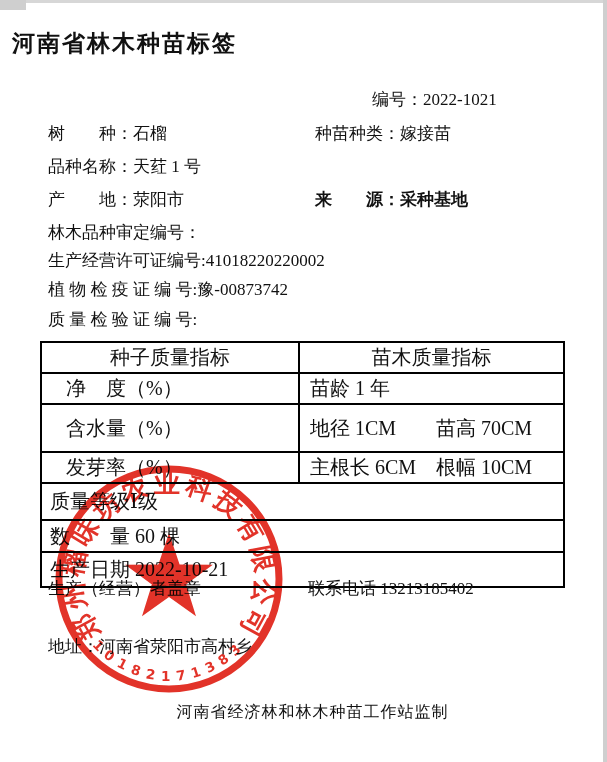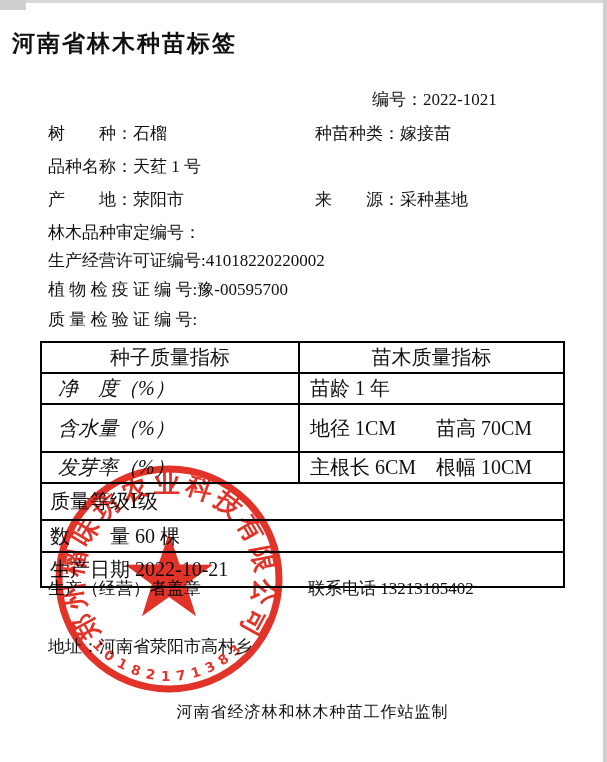--- a/index.html
+++ b/index.html
@@ -26,21 +26,21 @@
     font-weight: 600;
     font-size: 23px;
     letter-spacing: 2px;
   }
   .line { position: absolute; font-size: 17px; line-height: 20px; white-space: pre; }
   .serial   { left: 372px; top: 90px; }
   .row1l    { left: 48px;  top: 124px; }
   .row1r    { left: 315px; top: 124px; }
   .row2l    { left: 48px;  top: 157px; }
   .row3l    { left: 48px;  top: 190px; }
-  .row3r    { left: 315px; top: 190px; }
+  .row3r    { left: 315px; top: 190px; font-weight: bold; }
   .row4l    { left: 48px;  top: 223px; }
   .row5l    { left: 48px;  top: 251px; }
   .row6l    { left: 48px;  top: 280px; }
   .row7l    { left: 48px;  top: 310px; }
 
   table.spec {
     position: absolute;
     left: 40px; top: 341px;
     width: 523px;
     border-collapse: collapse;
@@ -48,21 +48,21 @@
     font-size: 20px;
   }
   table.spec td, table.spec th {
     border: 2px solid #000;
     font-weight: normal;
     vertical-align: middle;
     white-space: pre;
     overflow: hidden;
   }
   table.spec th { text-align: center; }
-  td.lcell { padding-left: 16px; font-style: italic; }
+  td.lcell { padding-left: 24px; }
   td.rcell { padding-left: 10px; }
   .rcell .part-a { display: inline-block; min-width: 126px; font-family: Liberation Serif, serif; }
   td.fullcell { padding-left: 8px; }
 
   .seal-caption { left: 48px;  top: 579px; }
   .phone-line   { left: 308px; top: 579px; }
   .address-line { left: 48px;  top: 637px; }
 
   .footer {
     position: absolute;
@@ -107,21 +107,21 @@
 
   <div class="line row2l"><span>品种名称：</span><span>天荭 1 号</span></div>
 
   <div class="line row3l"><span>产　　地：</span><span>荥阳市</span></div>
   <div class="line row3r"><span>来　　源：</span><span>采种基地</span></div>
 
   <div class="line row4l"><span>林木品种审定编号：</span><span></span></div>
 
   <div class="line row5l"><span>生产经营许可证编号:</span><span>41018220220002</span></div>
 
-  <div class="line row6l"><span>植 物 检 疫 证 编 号:</span><span>豫-00595700</span></div>
+  <div class="line row6l"><span>植 物 检 疫 证 编 号:</span><span>豫-00873742</span></div>
 
   <div class="line row7l"><span>质 量 检 验 证 编 号:</span><span></span></div>
 
   <table class="spec">
     <colgroup>
         <col style="width:258px">
         <col style="width:265px">
       </colgroup>
     <tbody>
         <tr style="height:31px">

